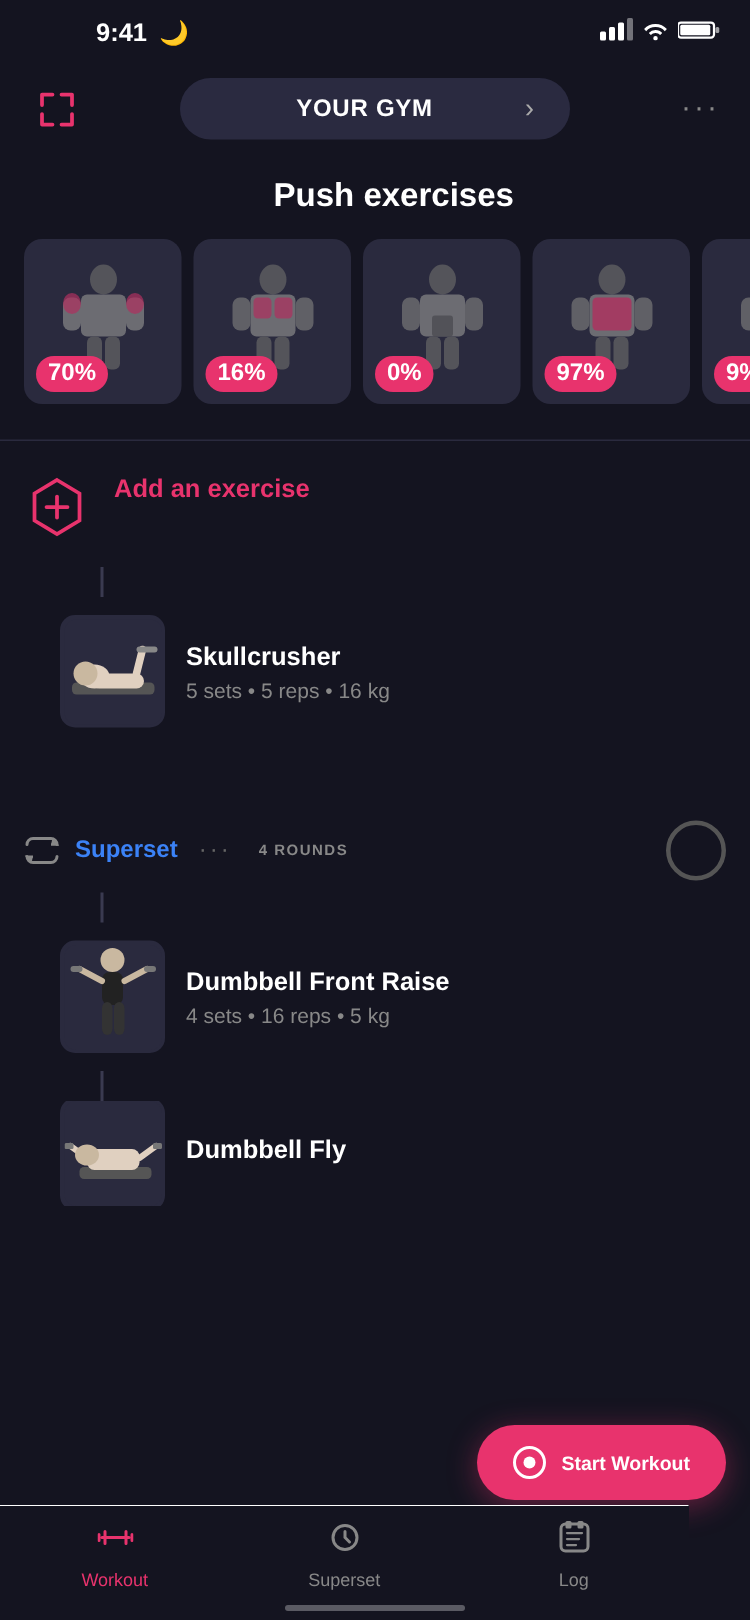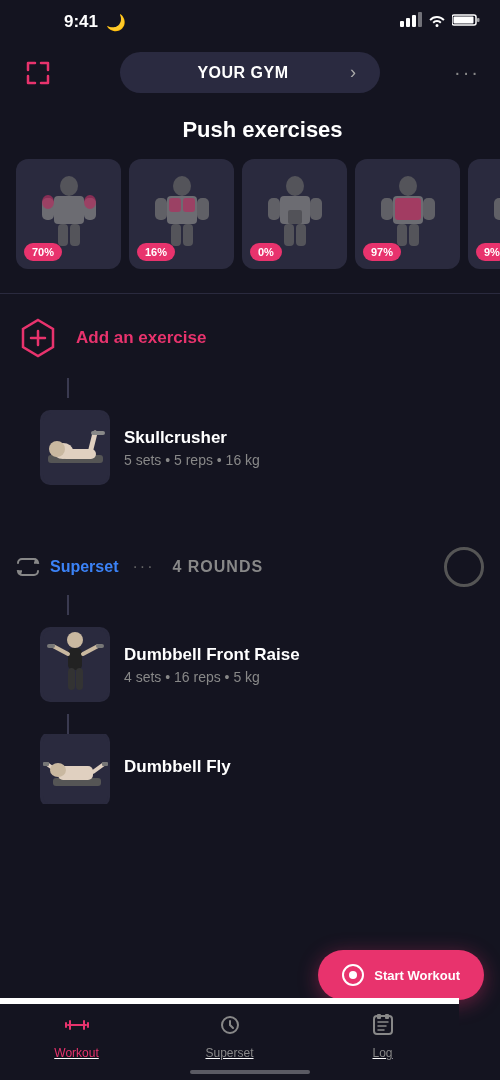--- a/index.html
+++ b/index.html
@@ -142,21 +142,21 @@
       opacity: 0.7;
     }
 
     .muscle-badge {
       position: absolute;
       bottom: 8px;
       left: 8px;
       background: #e8336d;
       border-radius: 12px;
       padding: 3px 8px;
-      font-size: 11px;
+      font-size: 16px;
       font-weight: 700;
       color: #fff;
     }
 
     .muscle-badge.zero {
       background: #e8336d;
     }
 
     
     .divider {
@@ -166,21 +166,21 @@
     }
 
     
     .exercise-list {
       padding: 0 16px;
     }
 
     
     .add-exercise-row {
       display: flex;
-      align-items: center;
+      align-items: flex-start;
       gap: 16px;
       padding: 18px 0;
     }
 
     .add-icon-hex {
       width: 44px;
       height: 44px;
       display: flex;
       align-items: center;
       justify-content: center;
@@ -244,21 +244,21 @@
     }
 
     .superset-dots {
       color: #666;
       font-size: 16px;
       letter-spacing: 2px;
       margin-left: 4px;
     }
 
     .superset-rounds {
-      font-size: 16px;
+      font-size: 10px;
       color: #888;
       font-weight: 600;
       letter-spacing: 1px;
       margin-left: 2px;
     }
 
     .superset-check {
       margin-left: auto;
       width: 40px;
       height: 40px;
@@ -315,27 +315,26 @@
       color: #fff;
     }
 
     
     .bottom-nav {
       position: fixed;
       bottom: 0;
       left: 0;
       width: 459px;
       background: #141420;
-      border-top: 6px solid #ffffff;
+      border-top: 1px solid #ffffff;
       display: flex;
       align-items: center;
       justify-content: space-around;
       padding: 10px 0 20px;
       z-index: 200;
-      text-decoration: underline;
     }
 
     .nav-item {
       display: flex;
       flex-direction: column;
       align-items: center;
       gap: 4px;
       flex: 1;
     }
 

